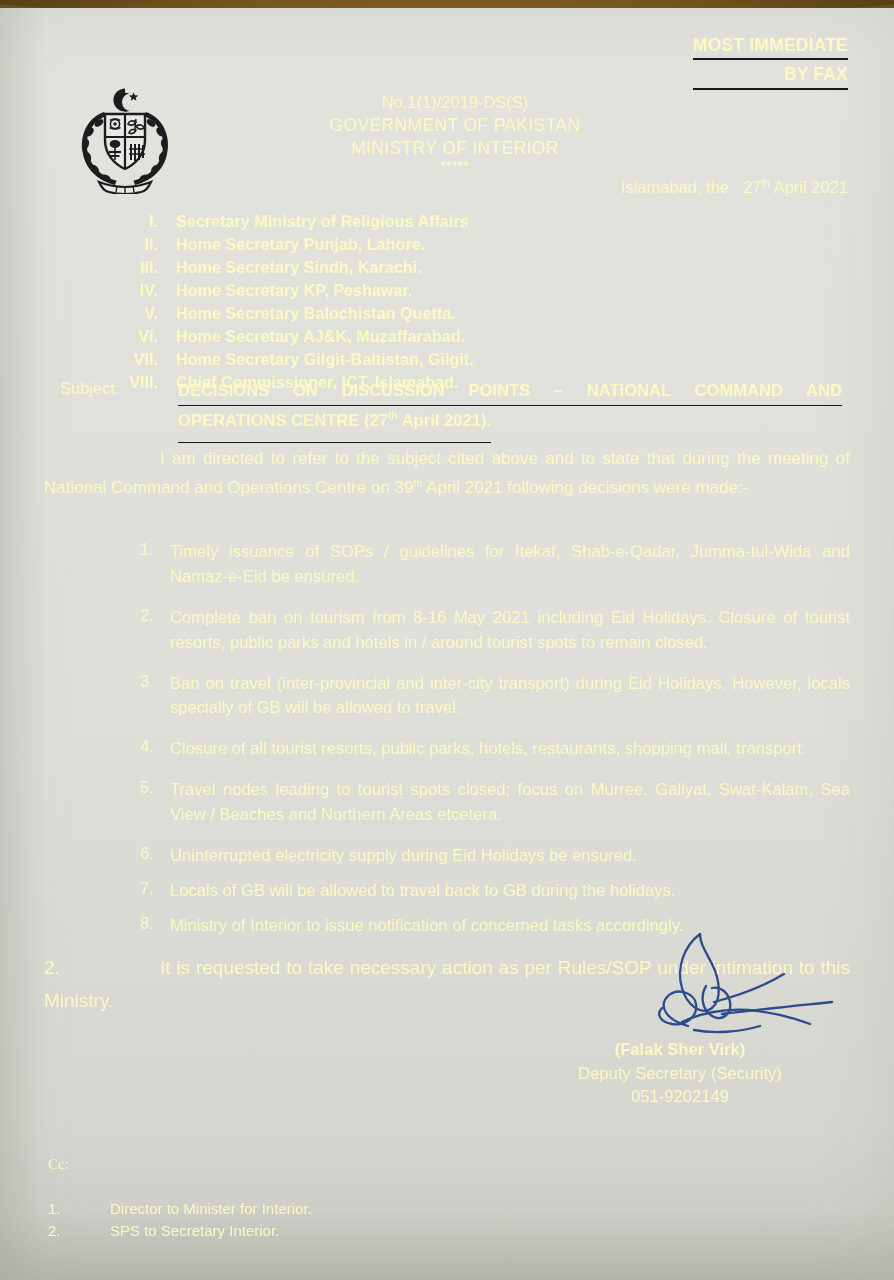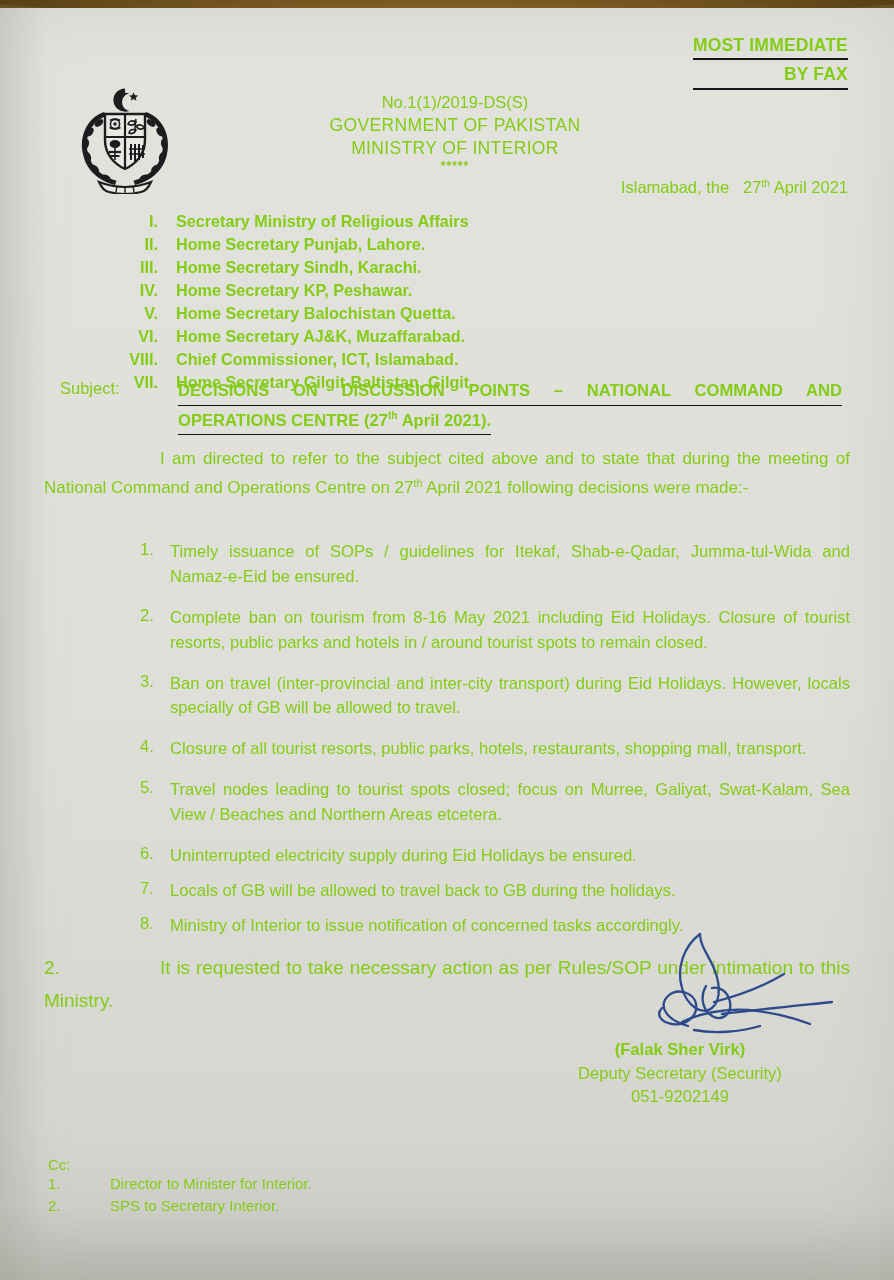--- a/index.html
+++ b/index.html
@@ -51,21 +51,21 @@
   .paper:before{
     content:"";
     position:absolute; left:0; top:0; bottom:0; width:46px;
     background:linear-gradient(to right, rgba(150,150,140,0.22) 0%, rgba(150,150,140,0) 100%);
     pointer-events:none;
   }
 
   .content {
     position: absolute;
     inset: 0;
-    color: #84cc16;
+    color: #fef9c3;
   }
 
   
   .urgency {
     position: absolute;
     right: 46px; top: 34px;
     text-align: right;
     font-weight: bold;
     font-size: 17.5px;
     letter-spacing: .2px;
@@ -139,21 +139,21 @@
   .subject-text .l1 {
     display: block;
     text-align: justify;
     text-align-last: justify;
     border-bottom: 1.6px solid #16171a;
     padding-bottom: 1px;
   }
   .subject-text .l2 {
     display: inline-block;
     border-bottom: 1.6px solid #16171a;
-    padding-bottom: 1px;
+    padding-bottom: 9px;
     margin-top: 2px;
   }
 
   
   .body-para {
     position: absolute;
     left: 44px; top: 444px;
     right: 44px;
     font-size: 17px;
     line-height: 1.72;
@@ -201,21 +201,21 @@
     line-height: 1.42;
   }
   .sig-name { font-weight: bold; }
 
   
   .cc {
     position: absolute;
     left: 48px; top: 1156px;
     font-size: 15px;
   }
-  .cc-label { margin-bottom: 0; }
+  .cc-label { margin-bottom: 25px; font-family: Liberation Serif, serif; }
   .cc-row { display: flex; line-height: 1.45; }
   .cc-num { width: 62px; flex: none; }
 </style>
 </head>
 <body>
 
 <div class="scan">
 
   <div class="desk-top"></div>
 
@@ -327,38 +327,38 @@
       </div>
       <div class="addr-row">
         <span class="addr-num">V.</span>
         <span>Home Secretary Balochistan Quetta.</span>
       </div>
       <div class="addr-row">
         <span class="addr-num">VI.</span>
         <span>Home Secretary AJ&amp;K, Muzaffarabad.</span>
       </div>
       <div class="addr-row">
+        <span class="addr-num">VII.</span>
+        <span>Home Secretary Gilgit-Baltistan, Gilgit.</span>
+      </div>
+      <div class="addr-row">
         <span class="addr-num">VIII.</span>
         <span>Chief Commissioner, ICT, Islamabad.</span>
-      </div>
-      <div class="addr-row">
-        <span class="addr-num">VII.</span>
-        <span>Home Secretary Gilgit-Baltistan, Gilgit.</span>
       </div>
     </div>
 
     <div class="subject-block">
       <div class="subject-label">Subject:</div>
       <div class="subject-text">
         <span class="l1">DECISIONS ON DISCUSSION POINTS – NATIONAL COMMAND AND</span>
         <span class="l2"><span>OPERATIONS CENTRE (27</span><sup>th</sup><span> April 2021).</span></span>
       </div>
     </div>
 
-    <p class="body-para"><span>I am directed to refer to the subject cited above and to state that during the meeting of National Command and Operations Centre on 27</span><sup>th</sup><span> April 2021 following decisions were made:-</span></p>
+    <p class="body-para"><span>I am directed to refer to the subject cited above and to state that during the meeting of National Command and Operations Centre on 39</span><sup>th</sup><span> April 2021 following decisions were made:-</span></p>
 
     <div class="decisions">
       <div class="d-item">
         <span class="d-num">1.</span>
         <span class="d-text">Timely issuance of SOPs / guidelines for Itekaf, Shab-e-Qadar, Jumma-tul-Wida and Namaz-e-Eid be ensured.</span>
       </div>
       <div class="d-item">
         <span class="d-num">2.</span>
         <span class="d-text">Complete ban on tourism from 8-16 May 2021 including Eid Holidays. Closure of tourist resorts, public parks and hotels in / around tourist spots to remain closed.</span>
       </div>

